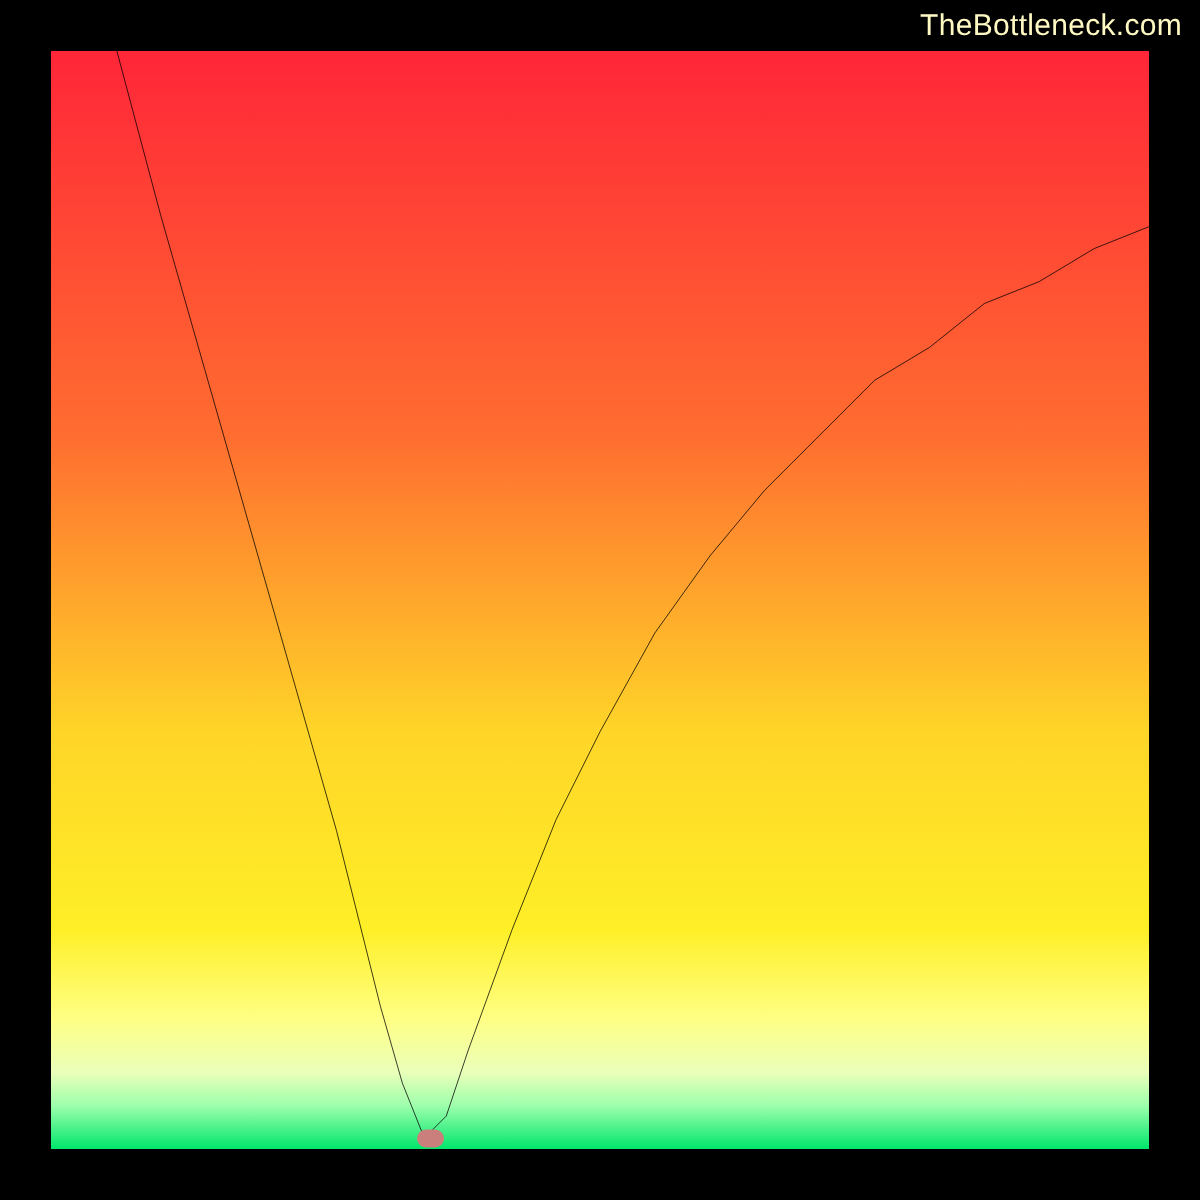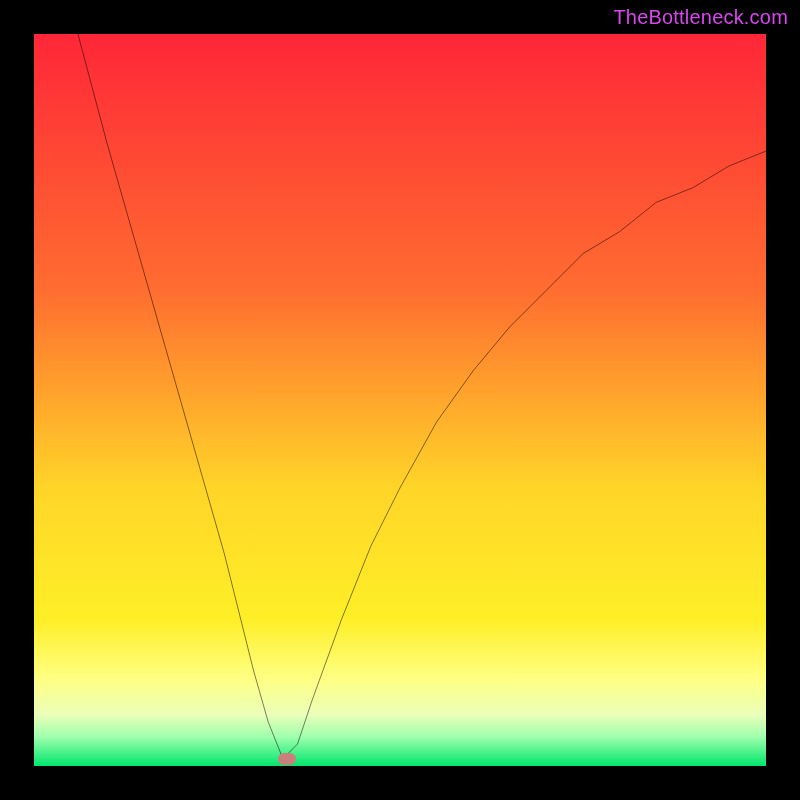--- a/index.html
+++ b/index.html
@@ -46,21 +46,21 @@
     width: 18px;
     height: 12px;
     background: #cb7f7d;
     border-radius: 8px;
     transform: translate(-50%, -50%);
   }
   .watermark {
     position: absolute;
     top: 6px;
     right: 12px;
-    color: #d946ef;
+    color: #fef9c3;
     font-size: 20px;
     font-weight: 500;
     letter-spacing: 0.2px;
   }
 </style>
 </head>
 <body>
 
 <div class="frame">
 

